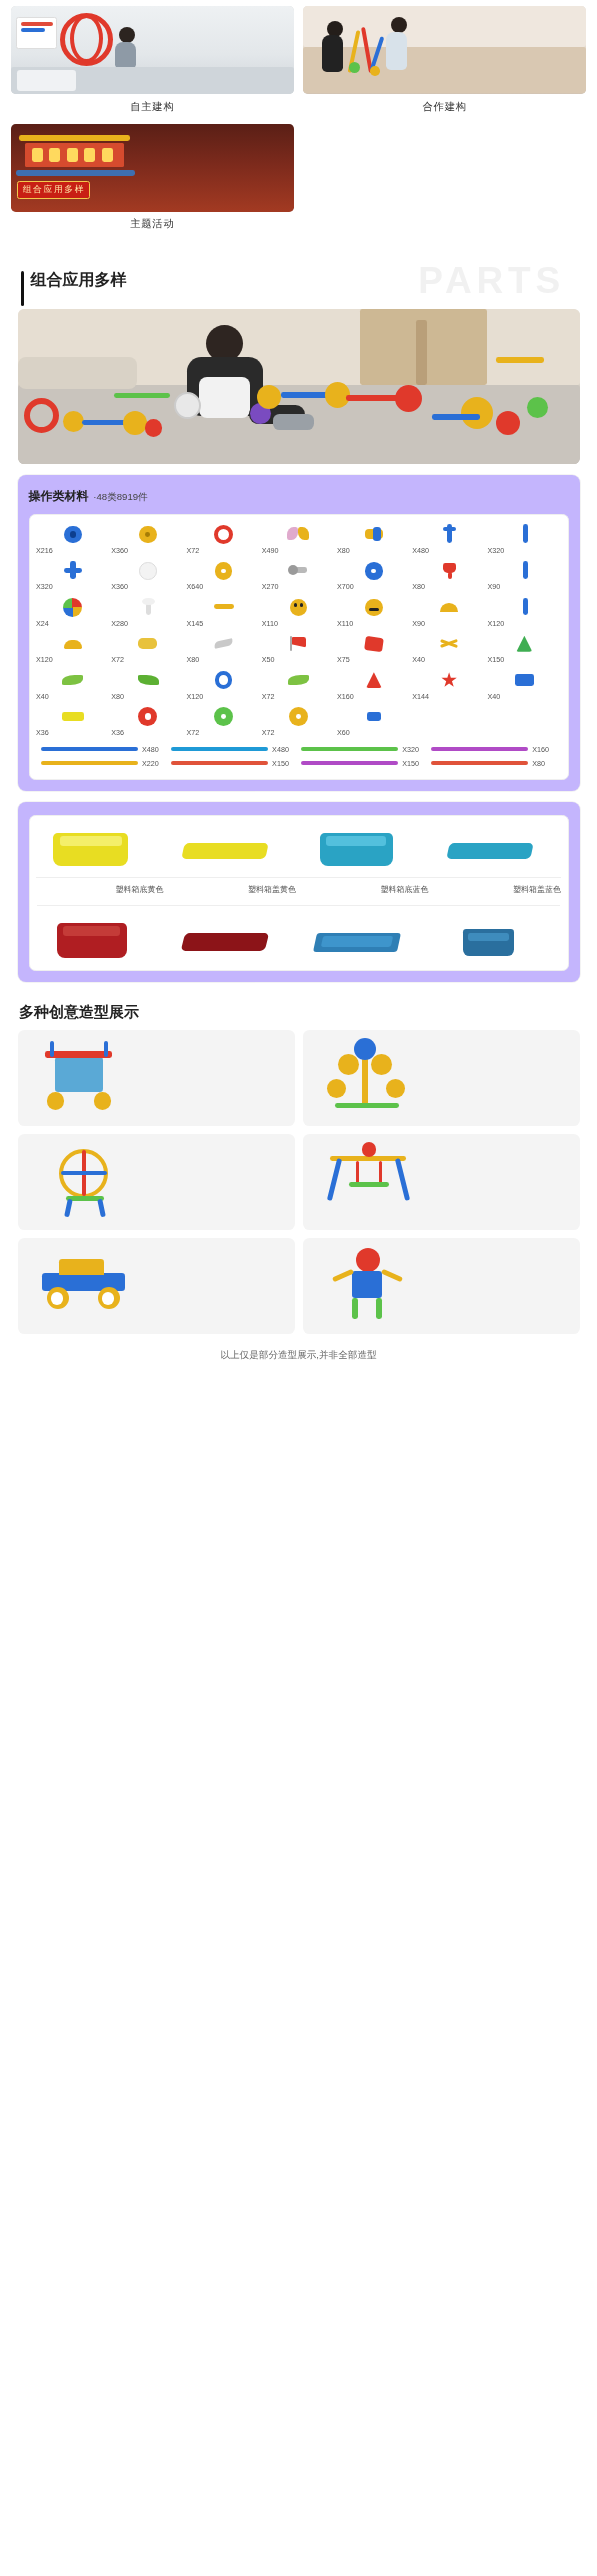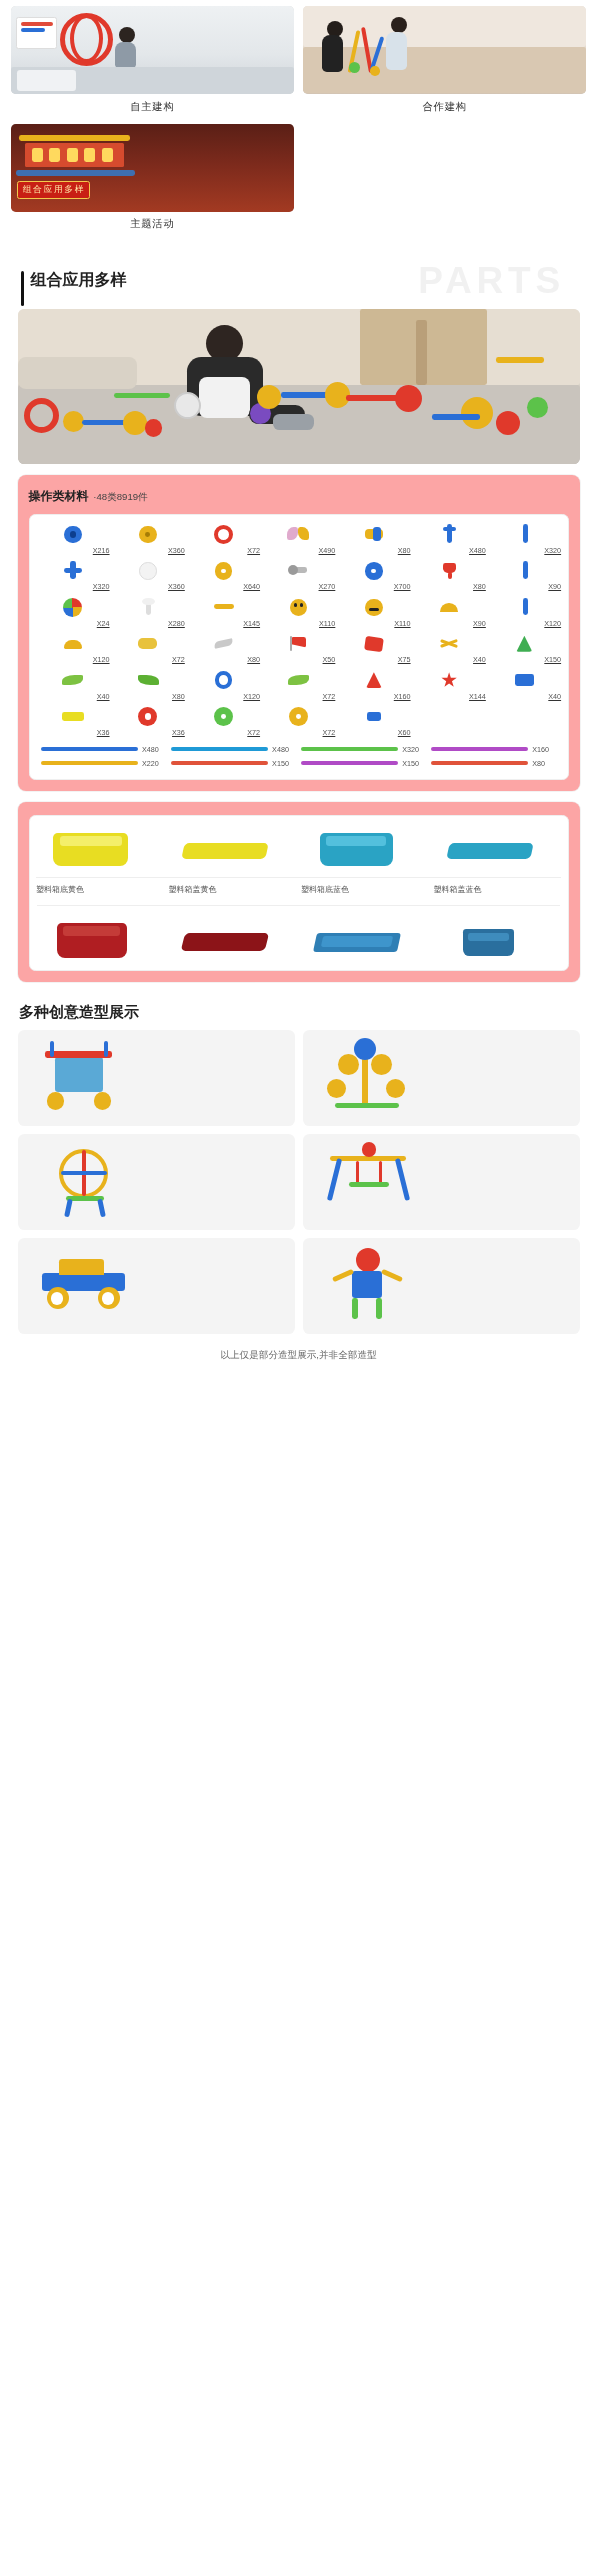--- a/index.html
+++ b/index.html
@@ -93,21 +93,21 @@
   .hero-wrap { padding: 11px 17.5px 0 17.5px; }
   .hero {
     width: 100%; height: 155px; border-radius: 6.4px;
     position: relative; overflow: hidden;
     background: linear-gradient(180deg,#e9e4dc 0%, #ded7cd 38%, #cfcac3 70%, #bdb8b2 100%);
   }
 
   
   .panel {
     margin: 11px 17.5px 0 17.5px;
-    background: #fca5a5;
+    background: #c4b5fd;
     border-radius: 8px;
     padding: 12.7px 11px 11px 11px;
     box-shadow: 0 0 0 0.8px #f0f0f0;
   }
   .panel-title {
     font-size: 12px; font-weight: bold; color: #222;
     margin-bottom: 9.6px;
   }
   .panel-title .sub {
     font-weight: normal; font-size: 9.6px; color: #444; margin-left: 4.8px;
@@ -118,21 +118,21 @@
     border-radius: 6.4px;
     padding: 8px 6.4px 6.4px 6.4px;
   }
 
   
   .parts-grid {
     display: grid;
     grid-template-columns: repeat(7, 1fr);
     gap: 4.8px 1.6px;
   }
-  .part { text-align: right; text-decoration: underline; }
+  .part { text-align: left; }
   .part-art {
     height: 21px; position: relative; margin: 0 auto 1.6px auto; width: 27px;
   }
   .part-lbl { font-size: 7.2px; color: #555; }
 
   
   .bars { margin-top: 8px; padding: 0 4.8px; }
   .bar-row { display: flex; align-items: center; gap: 4.8px; margin-bottom: 4.8px; }
   .bar-item { display:flex; align-items:center; gap:4px; flex: 1; }
   .bar-line { height: 4px; border-radius: 2.4px; flex: 1; }
@@ -141,21 +141,21 @@
   
   .store-grid {
     display: grid; grid-template-columns: repeat(4, 1fr); gap: 4.8px;
     align-items: end;
   }
   .store-art { height: 49px; position: relative; }
   .store-names {
     display: grid; grid-template-columns: repeat(4, 1fr); gap: 4.8px;
     border-top: 0.8px solid #eee; margin-top: 4.8px; padding-top: 5.6px;
   }
-  .store-name { font-size: 8px; color: #555; text-align: left; }
+  .store-name { font-size: 8px; color: #555; text-align: right; }
 
   .divider-soft { height: 0.8px; background: #eee; margin: 9.6px 1.6px; }
 
   
   .models-title {
     font-size: 15px; font-weight: bold; color: #222;
     padding: 21px 19px 8px 19px;
   }
   .models-grid {
     display: grid; grid-template-columns: 1fr 1fr; gap: 8px;

